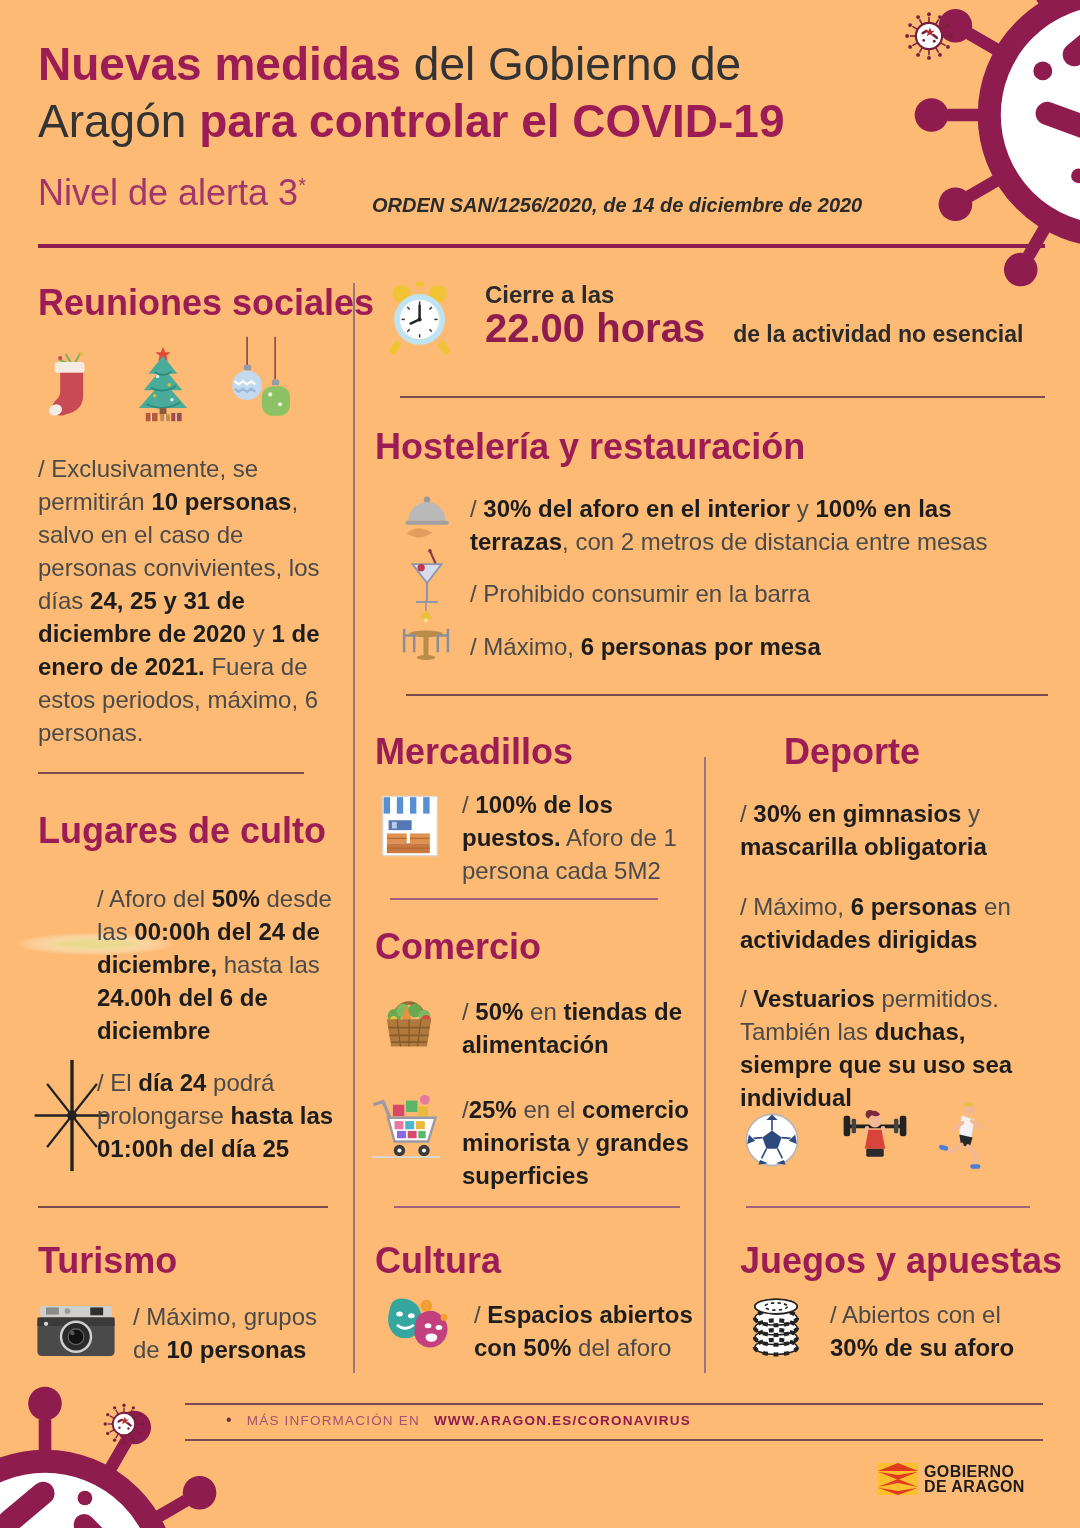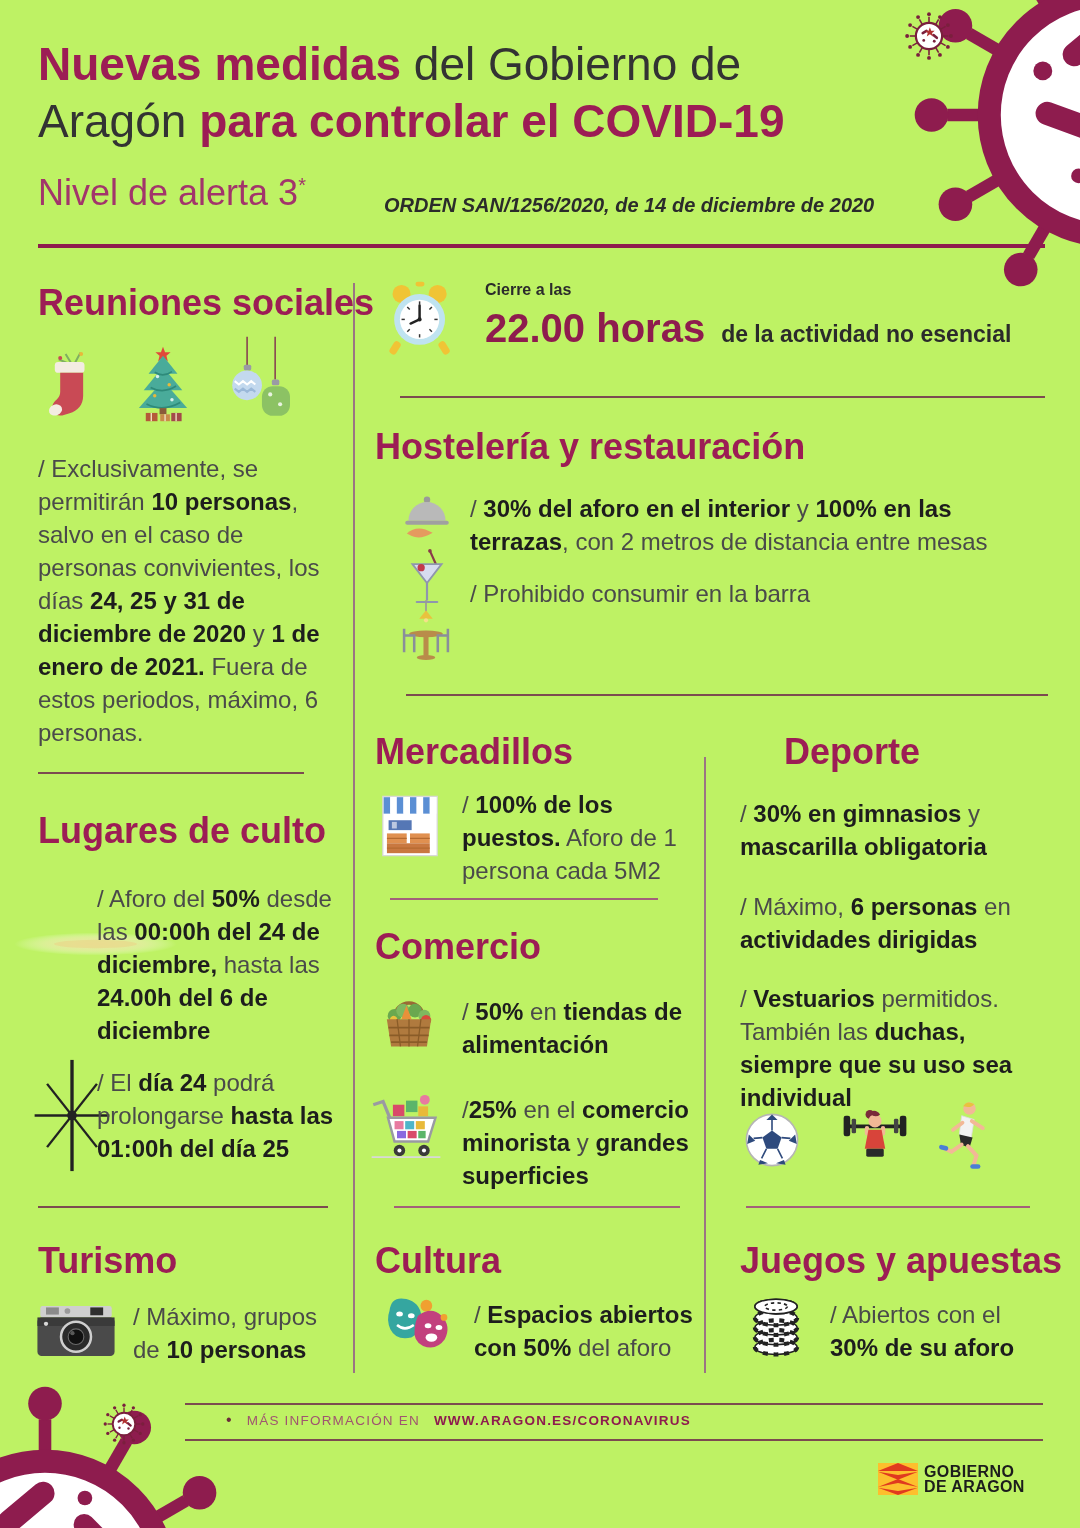--- a/index.html
+++ b/index.html
@@ -1,33 +1,33 @@
 <!DOCTYPE html>
 <html><head>
 <meta charset="utf-8">
 <style>
   html,body{margin:0;padding:0;background:#fff;}
-  #page{position:relative;width:1080px;height:1528px;overflow:hidden;background:#bef264;
+  #page{position:relative;width:1080px;height:1528px;overflow:hidden;background:#fdba74;
         font-family:"Liberation Sans",sans-serif;}
   .abs{position:absolute;}
   .main-title{font-size:46px;line-height:57px;font-weight:bold;color:#2f2f2f;}
   .main-title .acc{color:#9c1d55;}
   .main-title .plain{font-weight:normal;color:#333;}
   .alert{font-size:36px;color:#a2356b;}
   .alert sup{font-size:20px;}
-  .order{font-size:20px;font-style:italic;font-weight:bold;color:#2b2b2b;margin-left:12px;}
+  .order{font-size:20px;font-style:italic;font-weight:bold;color:#2b2b2b;}
   .sec-title{font-weight:bold;font-size:36px;color:#9c1d55;}
   .body{font-size:24px;line-height:33px;color:#4a4a4a;}
   .body b.hl{font-weight:bold;color:#1d1d1d;margin-top:35px;}
   .hline{position:absolute;height:2px;background:#7c4b50;}
   .hline.pink{background:#a3607a;}
   .hline.thick{height:4px;background:#8e1c4e;}
   .vline{position:absolute;width:2px;background:#9b7484;}
-  .cierre-l1{font-size:16px;font-weight:bold;color:#2b2b2b;}
-  .cierre-row{display:flex;align-items:baseline;gap:16px;white-space:nowrap;}
+  .cierre-l1{font-size:24px;font-weight:bold;color:#2b2b2b;}
+  .cierre-row{display:flex;align-items:baseline;gap:28px;white-space:nowrap;}
   .cierre-time{font-size:40px;font-weight:bold;color:#8e1c4e;}
   .cierre-l2{font-size:23px;font-weight:bold;color:#2b2b2b;}
   .footer-row{display:flex;align-items:center;gap:14px;font-size:13.5px;letter-spacing:1.2px;}
   .footer-bullet{color:#6b2b3a;font-size:16px;}
   .footer-prefix{color:#a05570;}
   .footer-url{color:#8e1c4e;font-weight:bold;}
   .logo-text{font-size:16px;line-height:15px;font-weight:bold;color:#1c1c1c;letter-spacing:0.4px;}
   svg{display:block;}
 </style>
 </head>
@@ -312,20 +312,21 @@
       <line x1="38" y1="0" x2="38" y2="14" stroke="#999999" stroke-width="2"></line>
       <polygon points="30,22 46,22 38,12" fill="#e8c23e"></polygon>
       <circle cx="38" cy="24" r="2.5" fill="#f5e08a"></circle>
       <ellipse cx="38" cy="40" rx="20" ry="4" fill="#b98c4a"></ellipse>
       <rect x="35" y="42" width="6" height="24" fill="#b98c4a"></rect>
       <ellipse cx="38" cy="68" rx="11" ry="3" fill="#b98c4a"></ellipse>
       <path d="M12 34 V62 M12 42 H24 V62" stroke="#8a8f9a" stroke-width="3" fill="none"></path>
       <path d="M64 34 V62 M64 42 H52 V62" stroke="#8a8f9a" stroke-width="3" fill="none"></path>
     </svg>
   </div>
+  <div class="abs body" style="left:470px;top:630px;width:520px;">/  Máximo, <b class="hl">6 personas por mesa</b></div>
 
   <div class="hline" style="left:406px;top:694px;width:642px;"></div>
 
   <div class="abs sec-title" style="left:375px;top:731px;">Mercadillos</div>
   <div class="abs" style="left:382px;top:795px;">
     <svg viewBox="0 0 68 74" width="56" height="62">
       <rect x="1" y="1" width="66" height="72" fill="#ffffff" stroke="#d8d8d8" stroke-width="1.5"></rect>
       <g>
         <rect x="2" y="2" width="8" height="20" fill="#5b8fd4"></rect>
           <rect x="10" y="2" width="8" height="20" fill="#ffffff"></rect>

